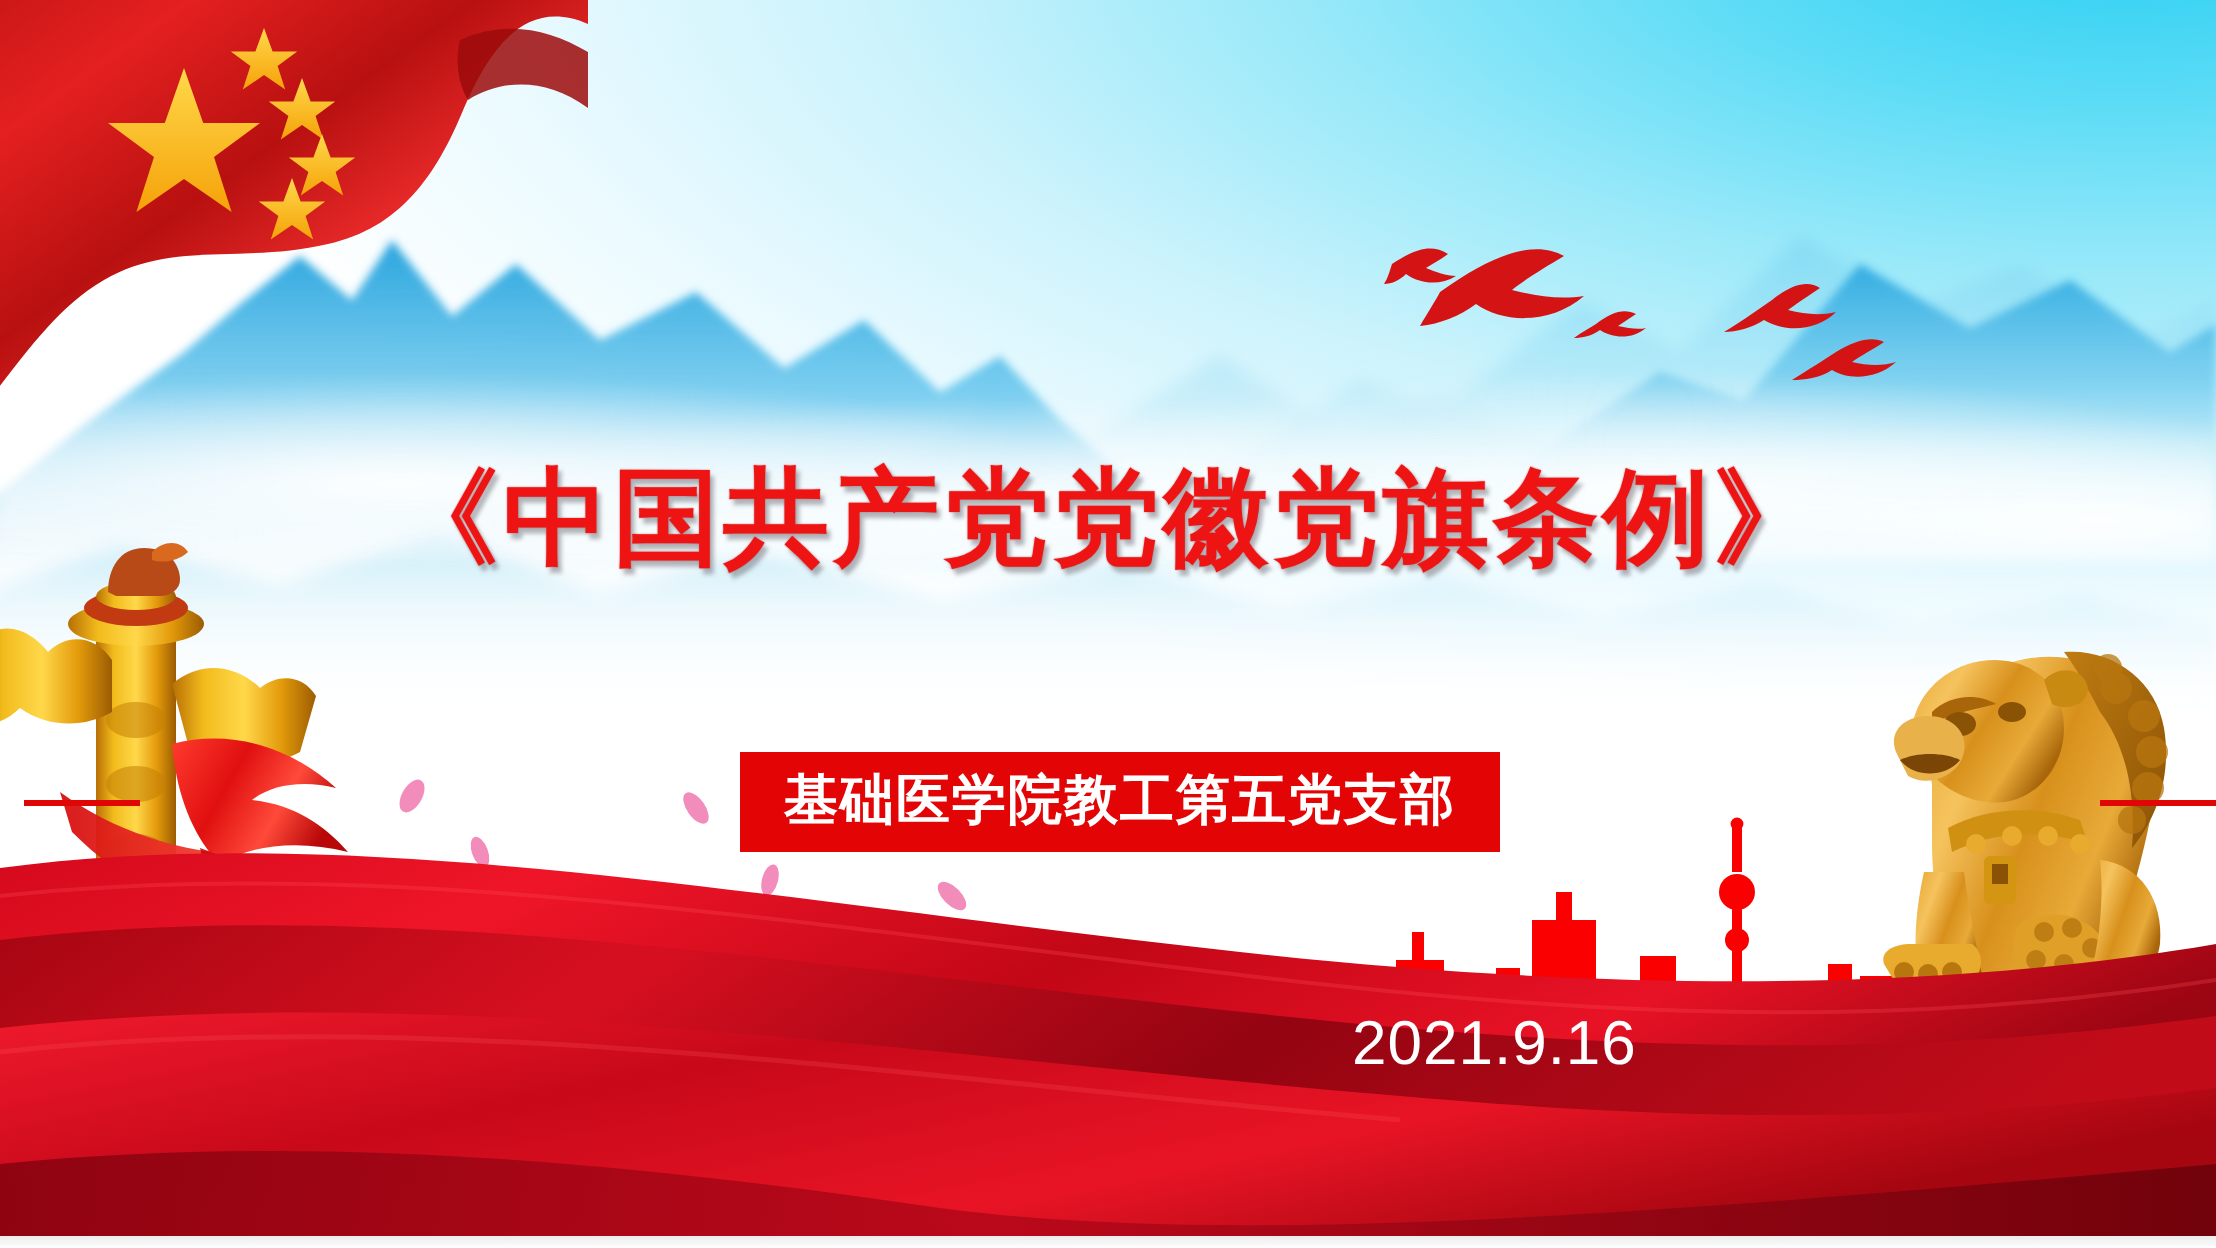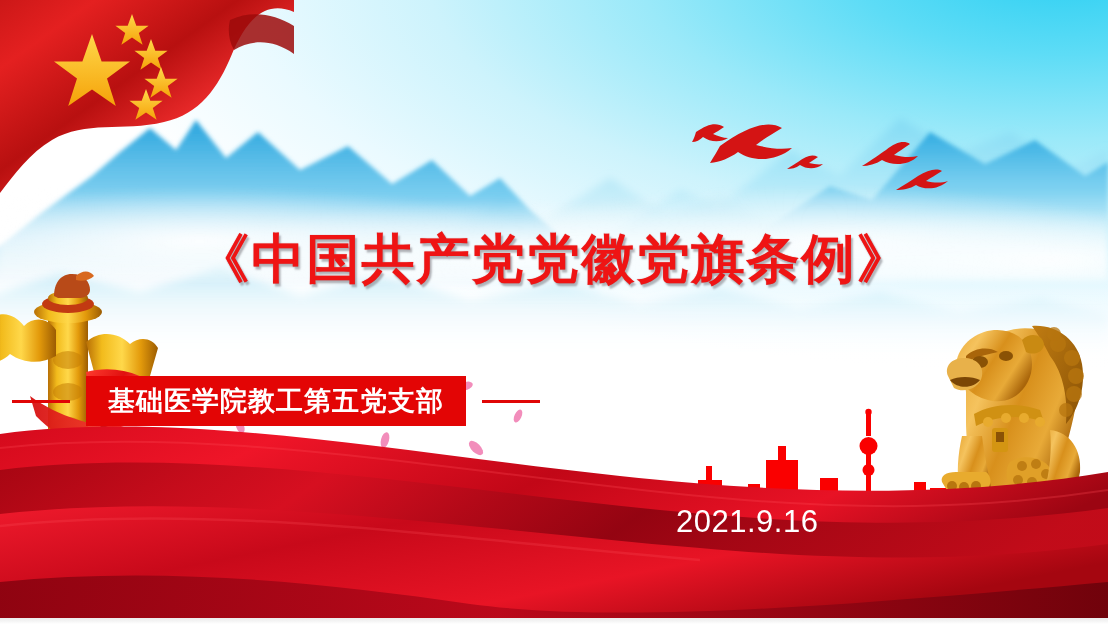--- a/index.html
+++ b/index.html
@@ -72,21 +72,21 @@
     font-weight:bold;
     letter-spacing:2px;
     color:#ef1414;
     text-shadow:2px 3px 2px rgba(120,120,128,.55), 0 0 1px rgba(190,0,0,.6);
     white-space:nowrap;
   }
 
   
   .subwrap{
     position:absolute; left:0; right:0; top:376px;
-    display:flex; align-items:center; justify-content:flex-start;
+    display:flex; align-items:center; justify-content:space-between;
     gap:0;
     margin-left:12px;
   }
   .sub-line{
     width:58px; height:3px; background:#e00606;
   }
   .sub-line.left{ margin-right:16px; }
   .sub-line.right{ margin-left:16px; }
   .sub-banner{
     background:#e30505;

